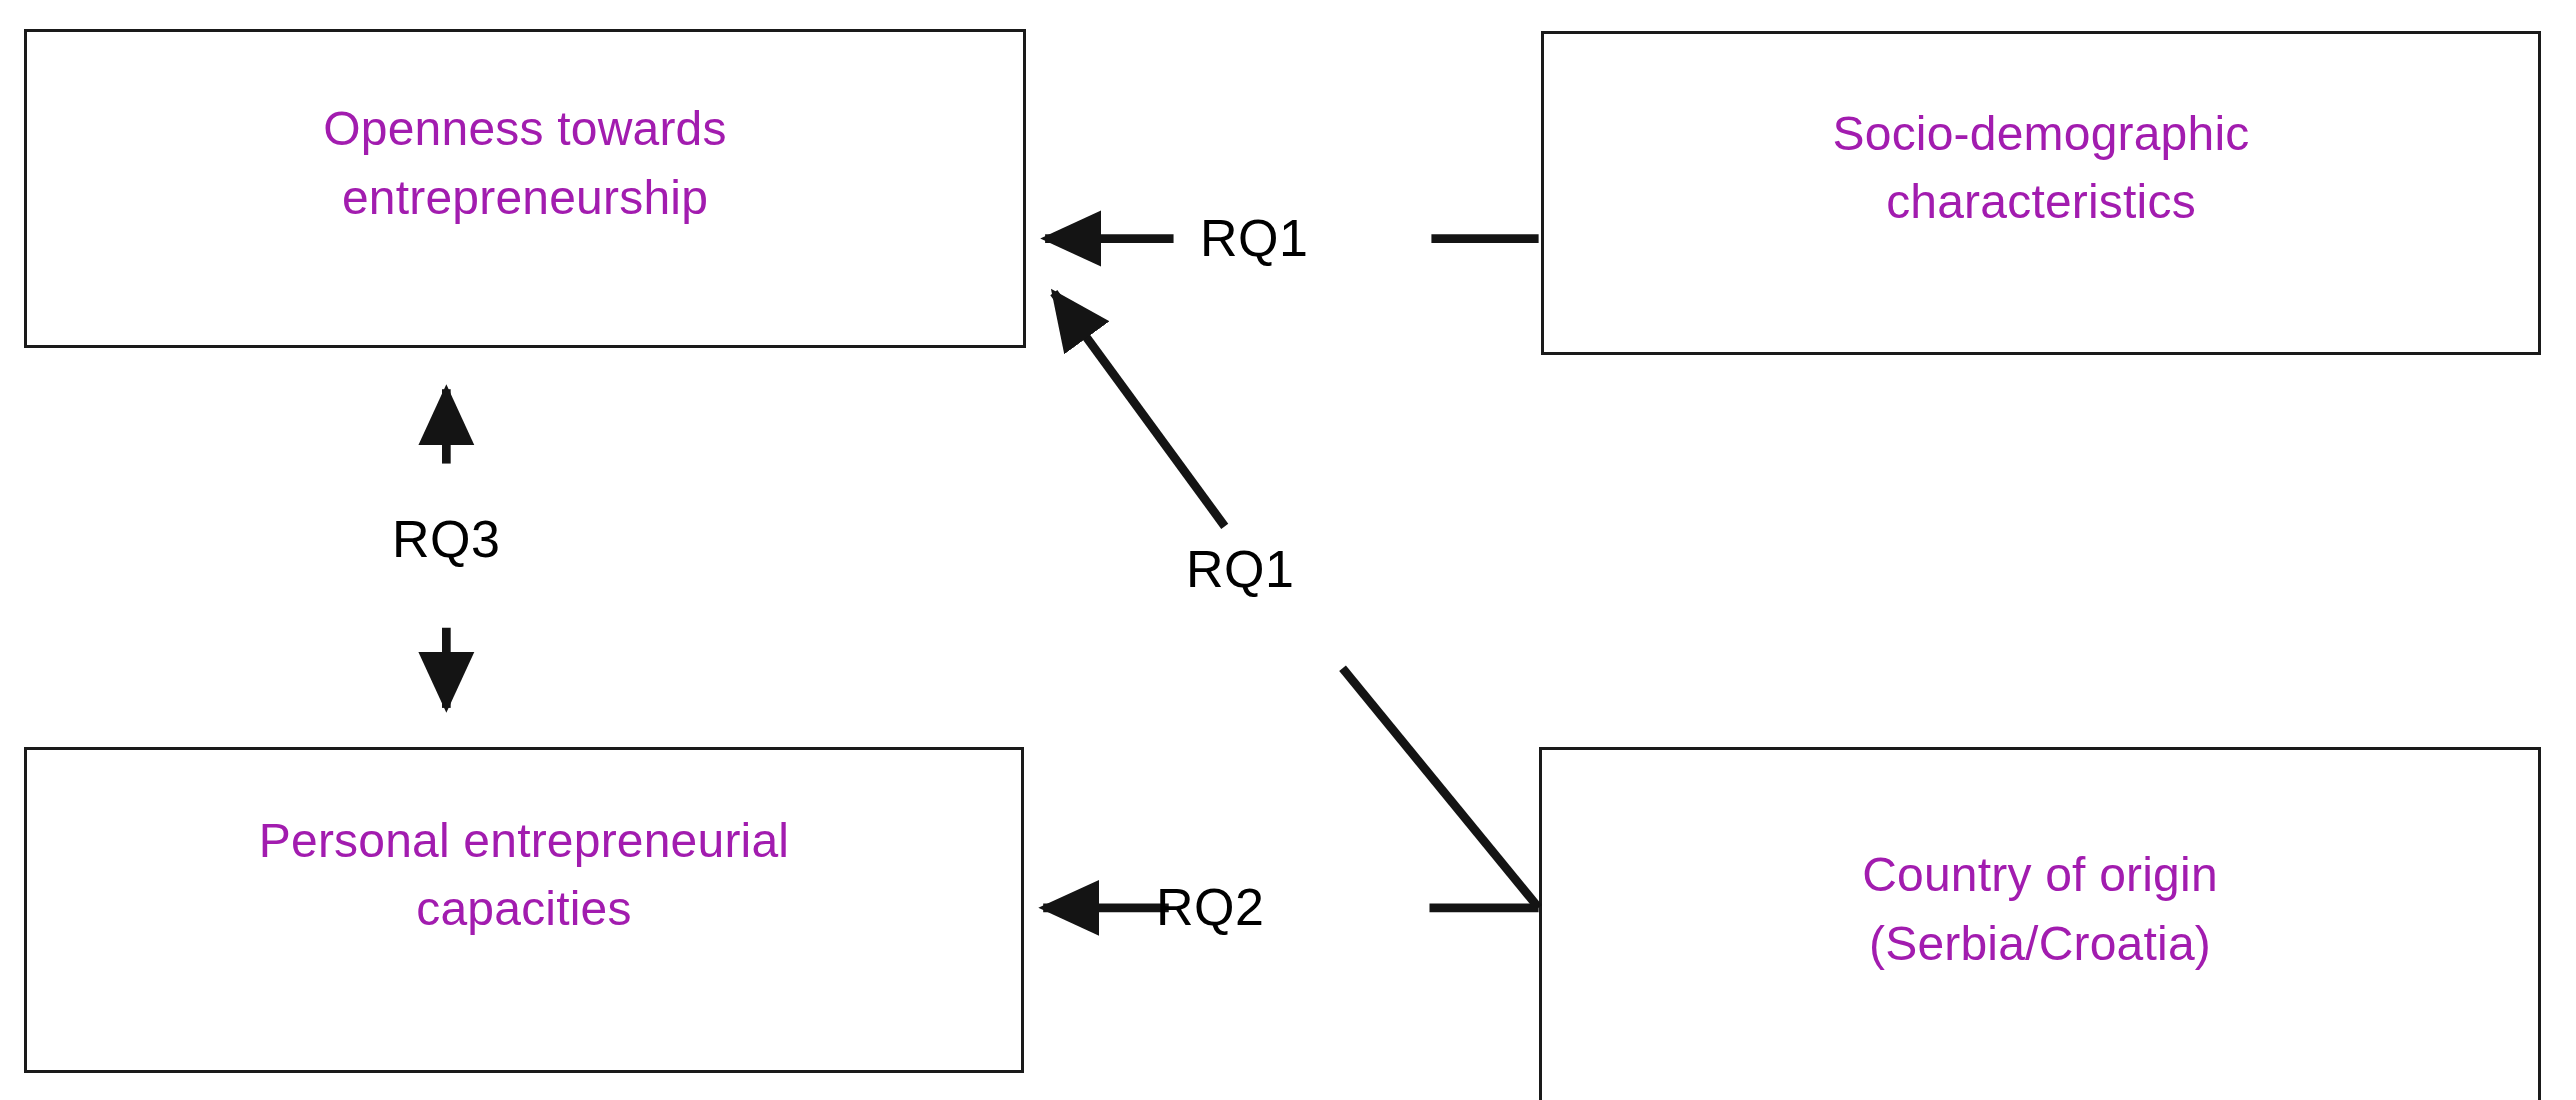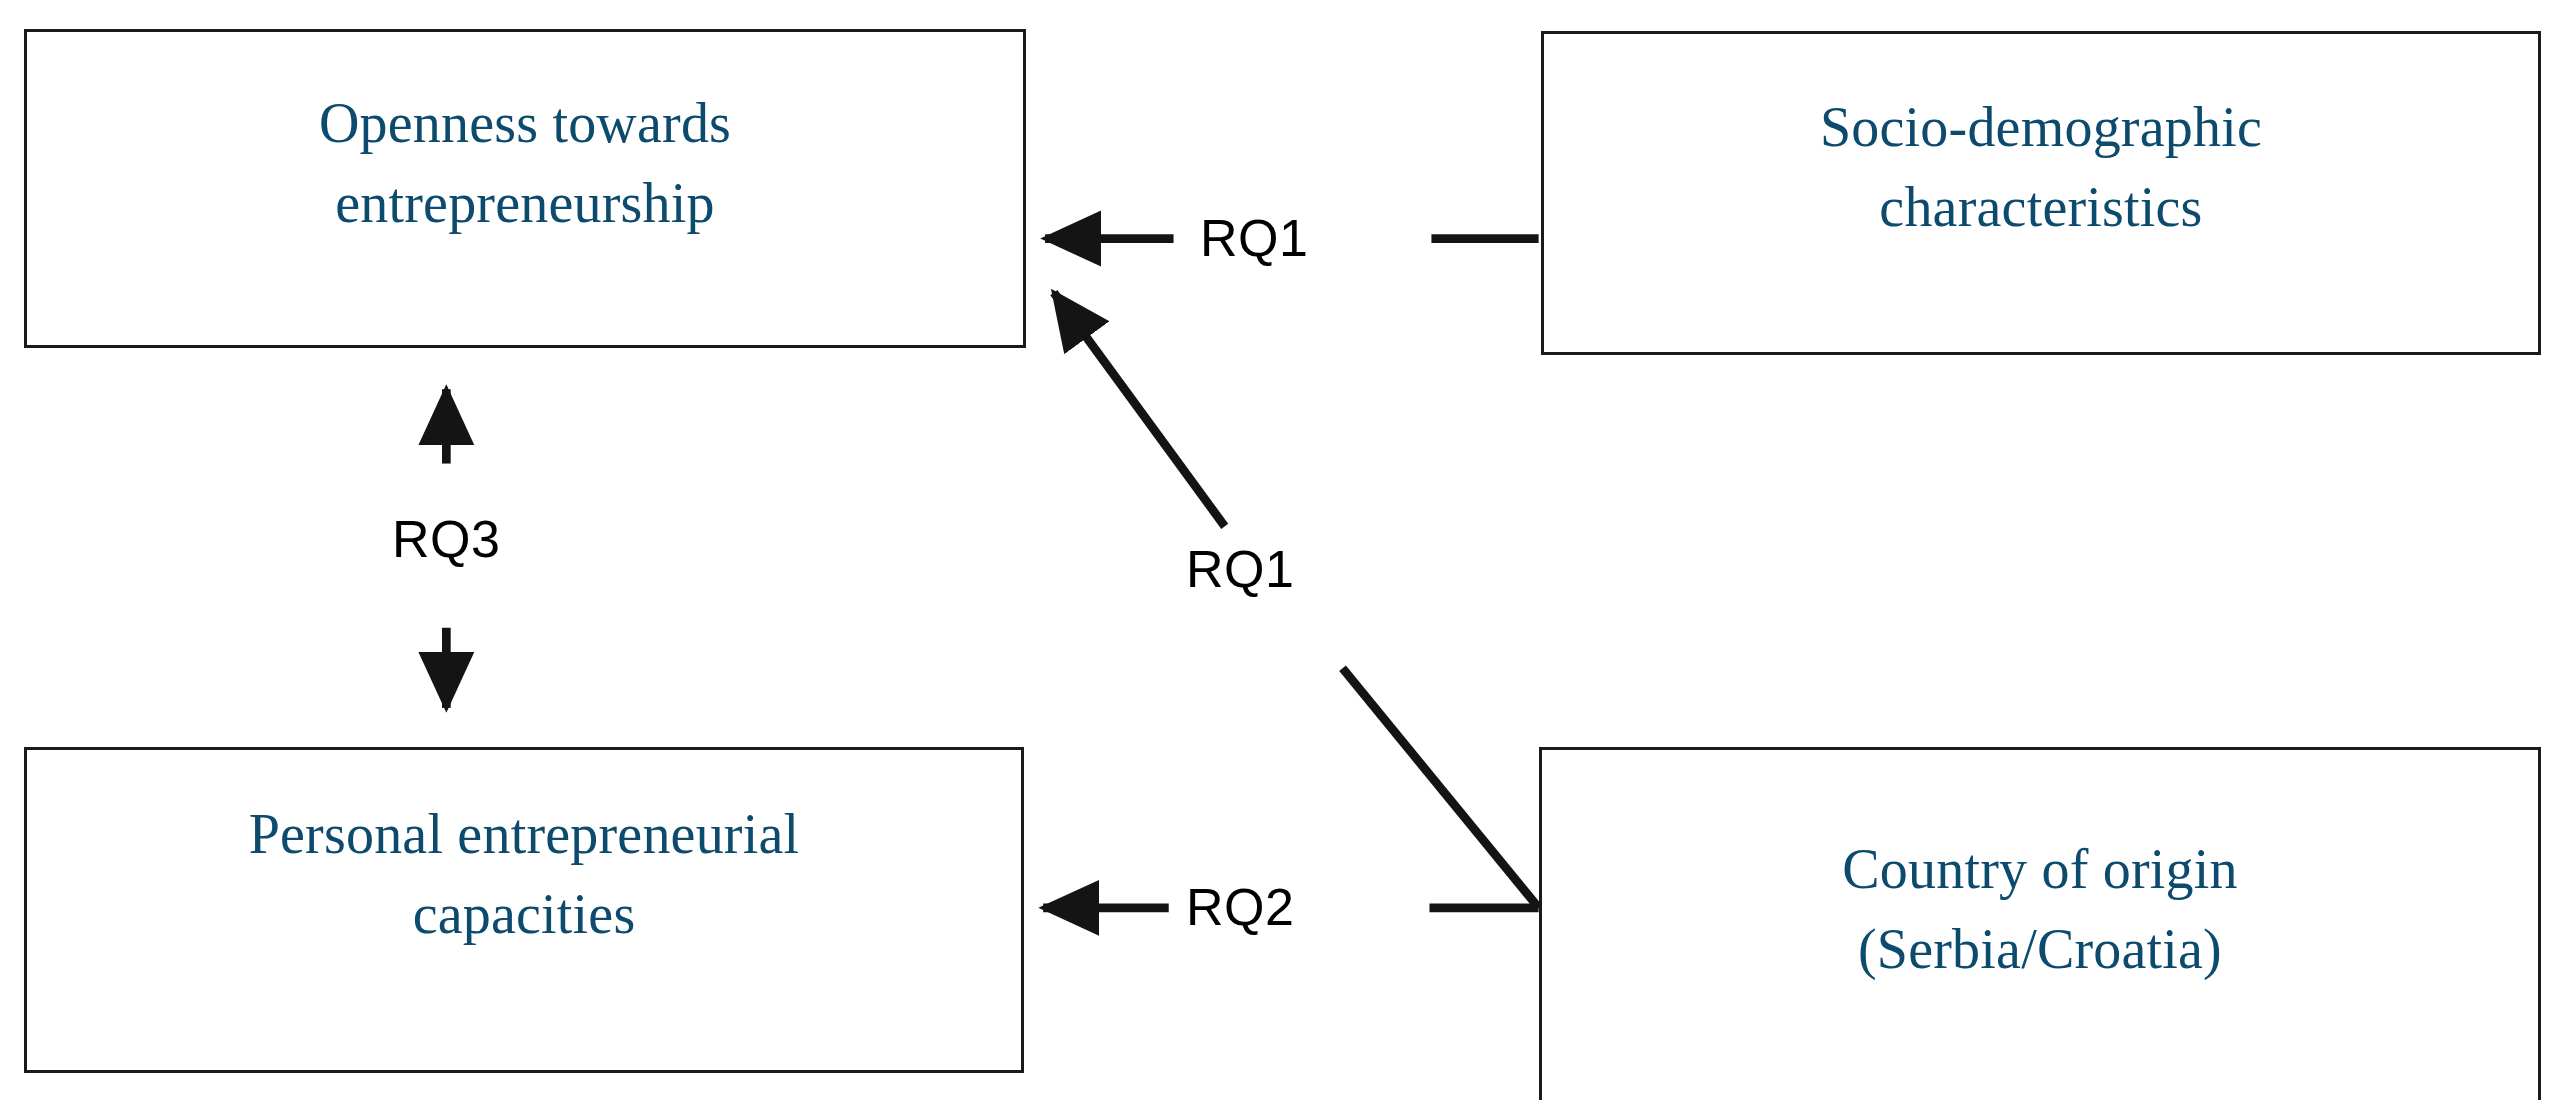--- a/index.html
+++ b/index.html
@@ -19,24 +19,24 @@
     position: absolute;
     box-sizing: border-box;
     border: 3.9px solid #1a1a1a;
     background: #ffffff;
     display: flex;
     align-items: center;
     justify-content: center;
     text-align: center;
   }
   .node-label {
-    font-family: Liberation Serif, serif;
-    font-size: 56px;
+    font-family: Liberation Sans, sans-serif;
+    font-size: 48px;
     line-height: 1.42;
-    color: #0c4a6e;
+    color: #a21caf;
     letter-spacing: 0.2px;
     padding: 0 17.4px;
     white-space: pre-line;
   }
   #box-openness   { left: 24px;   top: 29px;   width: 1002px; height: 319px; }
   #box-socio      { left: 1541px; top: 31px;   width: 1000px; height: 324px; }
   #box-capacities { left: 24px;   top: 747px;  width: 1000px; height: 326px; }
   #box-country    { left: 1539px; top: 747px;  width: 1002px; height: 395px; text-align: center; }
 
   #box-openness .node-label,
@@ -54,21 +54,21 @@
   .edge-label {
     position: absolute;
     font-family: "Liberation Sans", "DejaVu Sans", sans-serif;
     font-size: 52px;
     color: #000000;
     letter-spacing: 0.5px;
     white-space: nowrap;
   }
   #label-rq1-top    { left: 1200px; top: 208px; }
   #label-rq1-diag   { left: 1186px; top: 539px; }
-  #label-rq2        { left: 1186px; top: 877px; }
+  #label-rq2        { left: 1156px; top: 877px; }
   #label-rq3        { left: 392px;  top: 509px; }
 </style>
 </head>
 <body>
 
 <div id="canvas">
 
   <div class="node-box" id="box-openness">
     <span class="node-label">Openness towards
 entrepreneurship</span>

